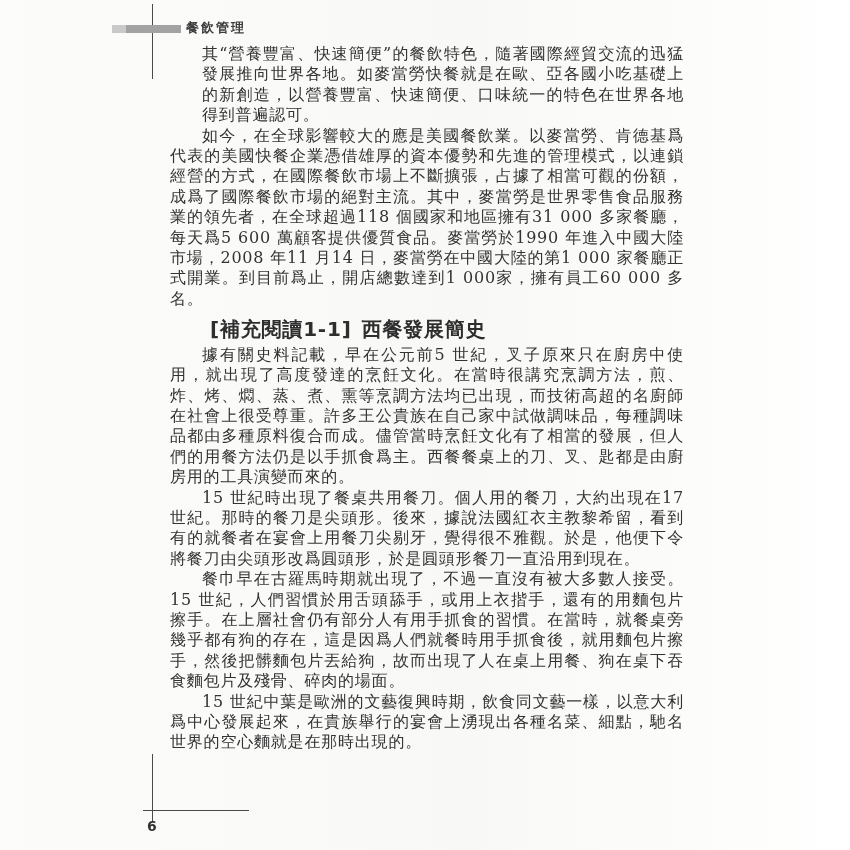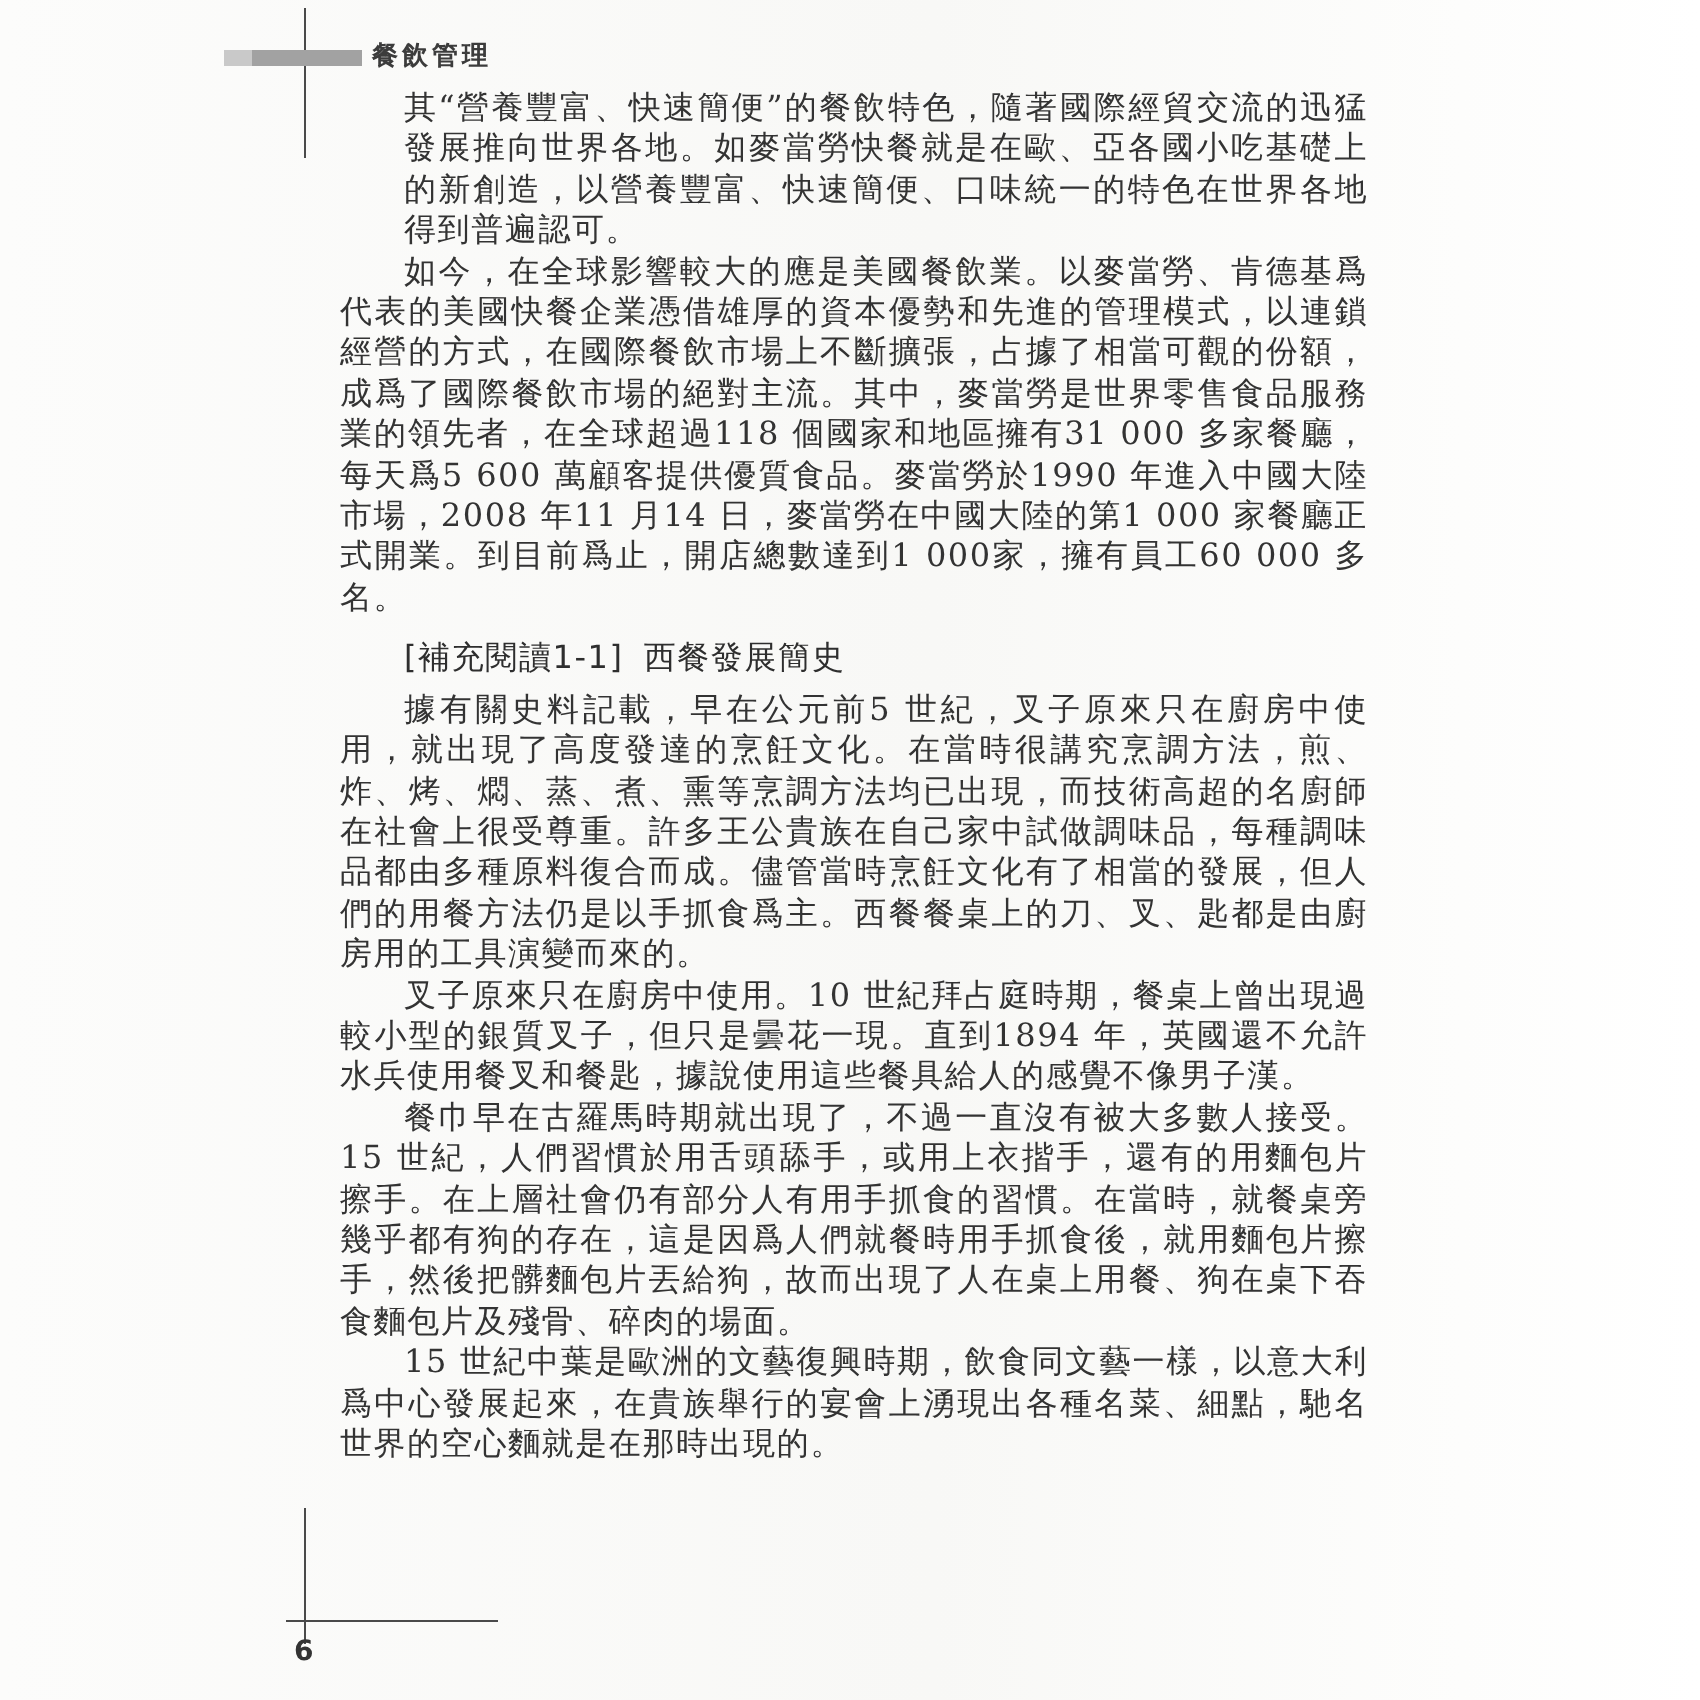--- a/index.html
+++ b/index.html
@@ -31,21 +31,21 @@
   .body-col{
     position:absolute;left:170px;top:44px;width:514px;
     font-size:16px;line-height:20.4px;letter-spacing:0.8px;
     color:#333333;text-align:justify;
   }
   .para{margin:0;text-indent:2em;}
   .para.no-indent{text-indent:0;margin-left:32px;}
   .supplement-title{
     margin:10px 0 5px 0;text-indent:2em;
     font-family:"DejaVu Sans","Liberation Sans",sans-serif;
-    font-size:16px;font-weight:normal;color:#2e2e2e;
+    font-size:20px;font-weight:bold;color:#2e2e2e;
   }
   .supplement-title .title-text{margin-left:10px;}
   .page-number{
     position:absolute;left:147px;top:818px;
     font-family:"DejaVu Sans","Liberation Sans",sans-serif;
     font-size:14px;font-weight:bold;color:#333333;
   }
 </style>
 </head>
 <body>
@@ -62,21 +62,21 @@
   </div>
   <div class="running-header">餐飲管理</div>
 
   <div class="body-col">
     <p class="para no-indent">其“營養豐富、快速簡便”的餐飲特色，隨著國際經貿交流的迅猛發展推向世界各地。如麥當勞快餐就是在歐、亞各國小吃基礎上的新創造，以營養豐富、快速簡便、口味統一的特色在世界各地得到普遍認可。</p>
     <p class="para">如今，在全球影響較大的應是美國餐飲業。以麥當勞、肯德基爲代表的美國快餐企業憑借雄厚的資本優勢和先進的管理模式，以連鎖經營的方式，在國際餐飲市場上不斷擴張，占據了相當可觀的份額，成爲了國際餐飲市場的絕對主流。其中，麥當勞是世界零售食品服務業的領先者，在全球超過118 個國家和地區擁有31 000 多家餐廳，每天爲5 600 萬顧客提供優質食品。麥當勞於1990 年進入中國大陸市場，2008 年11 月14 日，麥當勞在中國大陸的第1 000 家餐廳正式開業。到目前爲止，開店總數達到1 000家，擁有員工60 000 多名。</p>
 
     <h3 class="supplement-title"><span>[補充閱讀1-1]</span><span class="title-text">西餐發展簡史</span></h3>
 
     <p class="para">據有關史料記載，早在公元前5 世紀，叉子原來只在廚房中使用，就出現了高度發達的烹飪文化。在當時很講究烹調方法，煎、炸、烤、燜、蒸、煮、熏等烹調方法均已出現，而技術高超的名廚師在社會上很受尊重。許多王公貴族在自己家中試做調味品，每種調味品都由多種原料復合而成。儘管當時烹飪文化有了相當的發展，但人們的用餐方法仍是以手抓食爲主。西餐餐桌上的刀、叉、匙都是由廚房用的工具演變而來的。</p>
-    <p class="para">叉子原來只在廚房中使用。10 世紀拜占庭時期，餐桌上曾出現過較小型的銀質叉子，但只是曇花一現。直到1894 年，英國還不允許水兵使用餐叉和餐匙，據說使用這些餐具給人的感覺不像男子漢。</p>
+    <p class="para">15 世紀時出現了餐桌共用餐刀。個人用的餐刀，大約出現在17 世紀。那時的餐刀是尖頭形。後來，據說法國紅衣主教黎希留，看到有的就餐者在宴會上用餐刀尖剔牙，覺得很不雅觀。於是，他便下令將餐刀由尖頭形改爲圓頭形，於是圓頭形餐刀一直沿用到現在。</p>
     <p class="para">餐巾早在古羅馬時期就出現了，不過一直沒有被大多數人接受。15 世紀，人們習慣於用舌頭舔手，或用上衣揩手，還有的用麵包片擦手。在上層社會仍有部分人有用手抓食的習慣。在當時，就餐桌旁幾乎都有狗的存在，這是因爲人們就餐時用手抓食後，就用麵包片擦手，然後把髒麵包片丟給狗，故而出現了人在桌上用餐、狗在桌下吞食麵包片及殘骨、碎肉的場面。</p>
     <p class="para">15 世紀中葉是歐洲的文藝復興時期，飲食同文藝一樣，以意大利爲中心發展起來，在貴族舉行的宴會上湧現出各種名菜、細點，馳名世界的空心麵就是在那時出現的。</p>
 
   </div>
 
   <div class="page-number">6</div>
 
 </div>
 
 </body></html>

